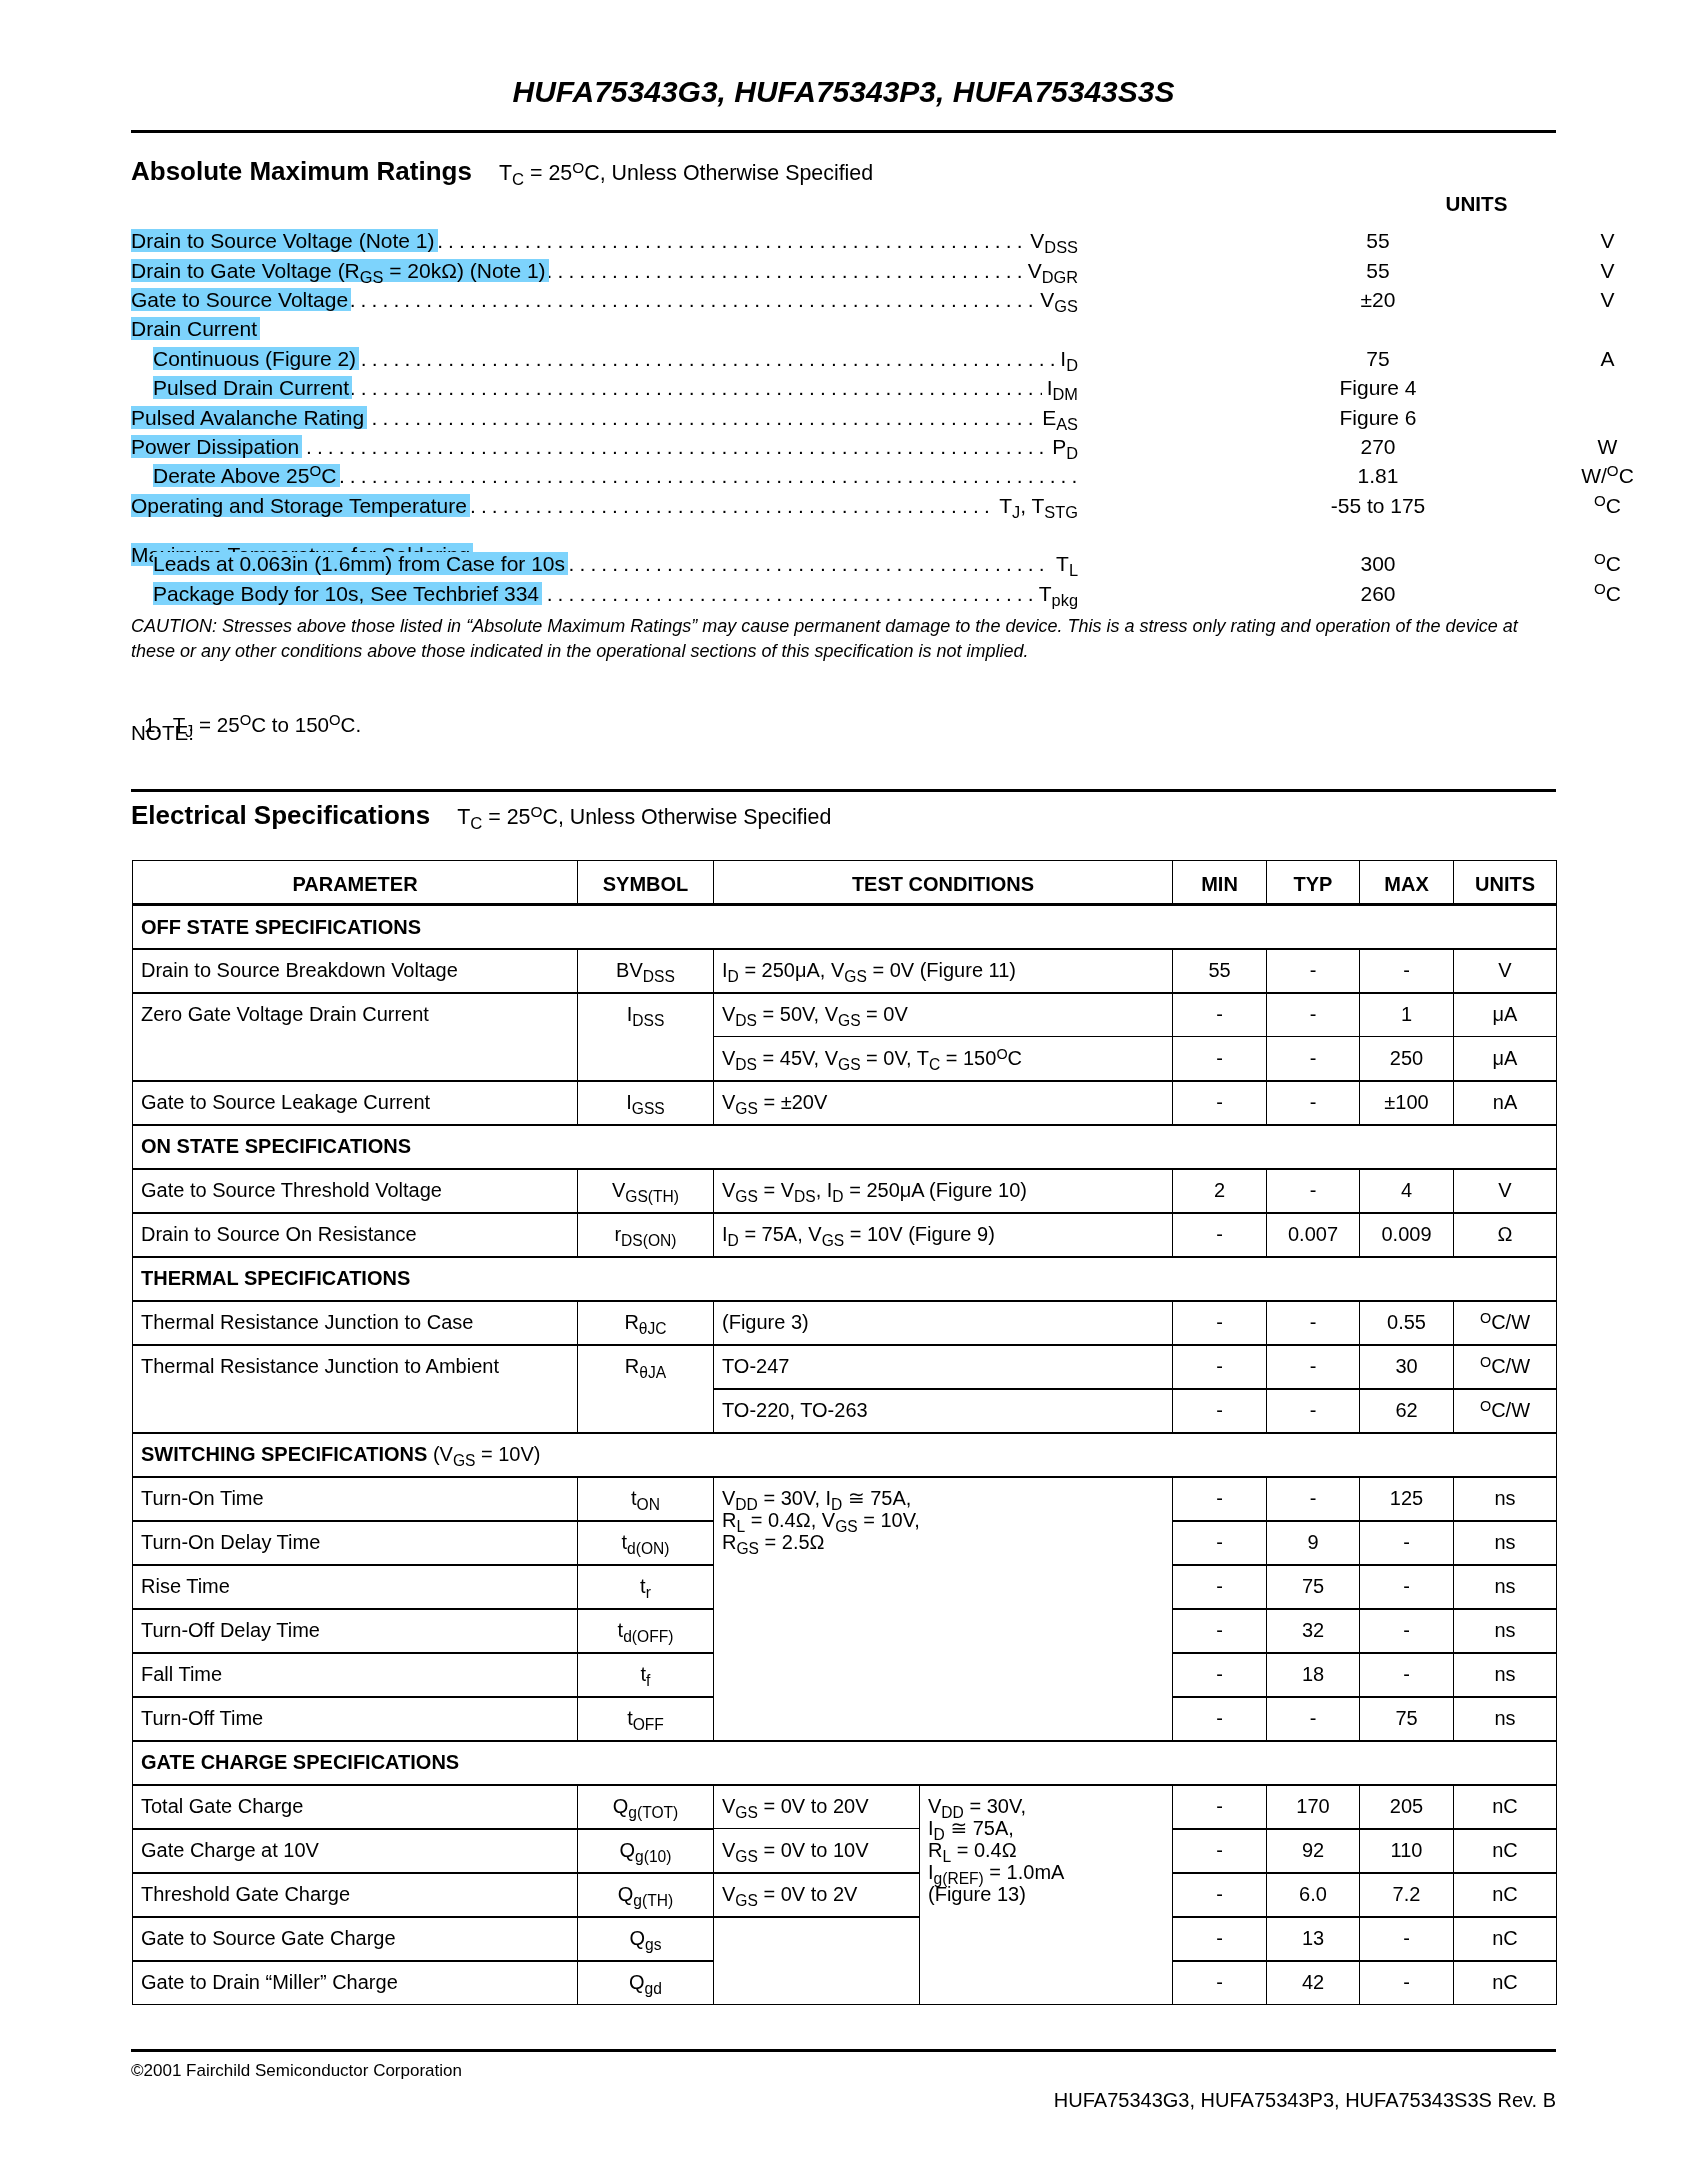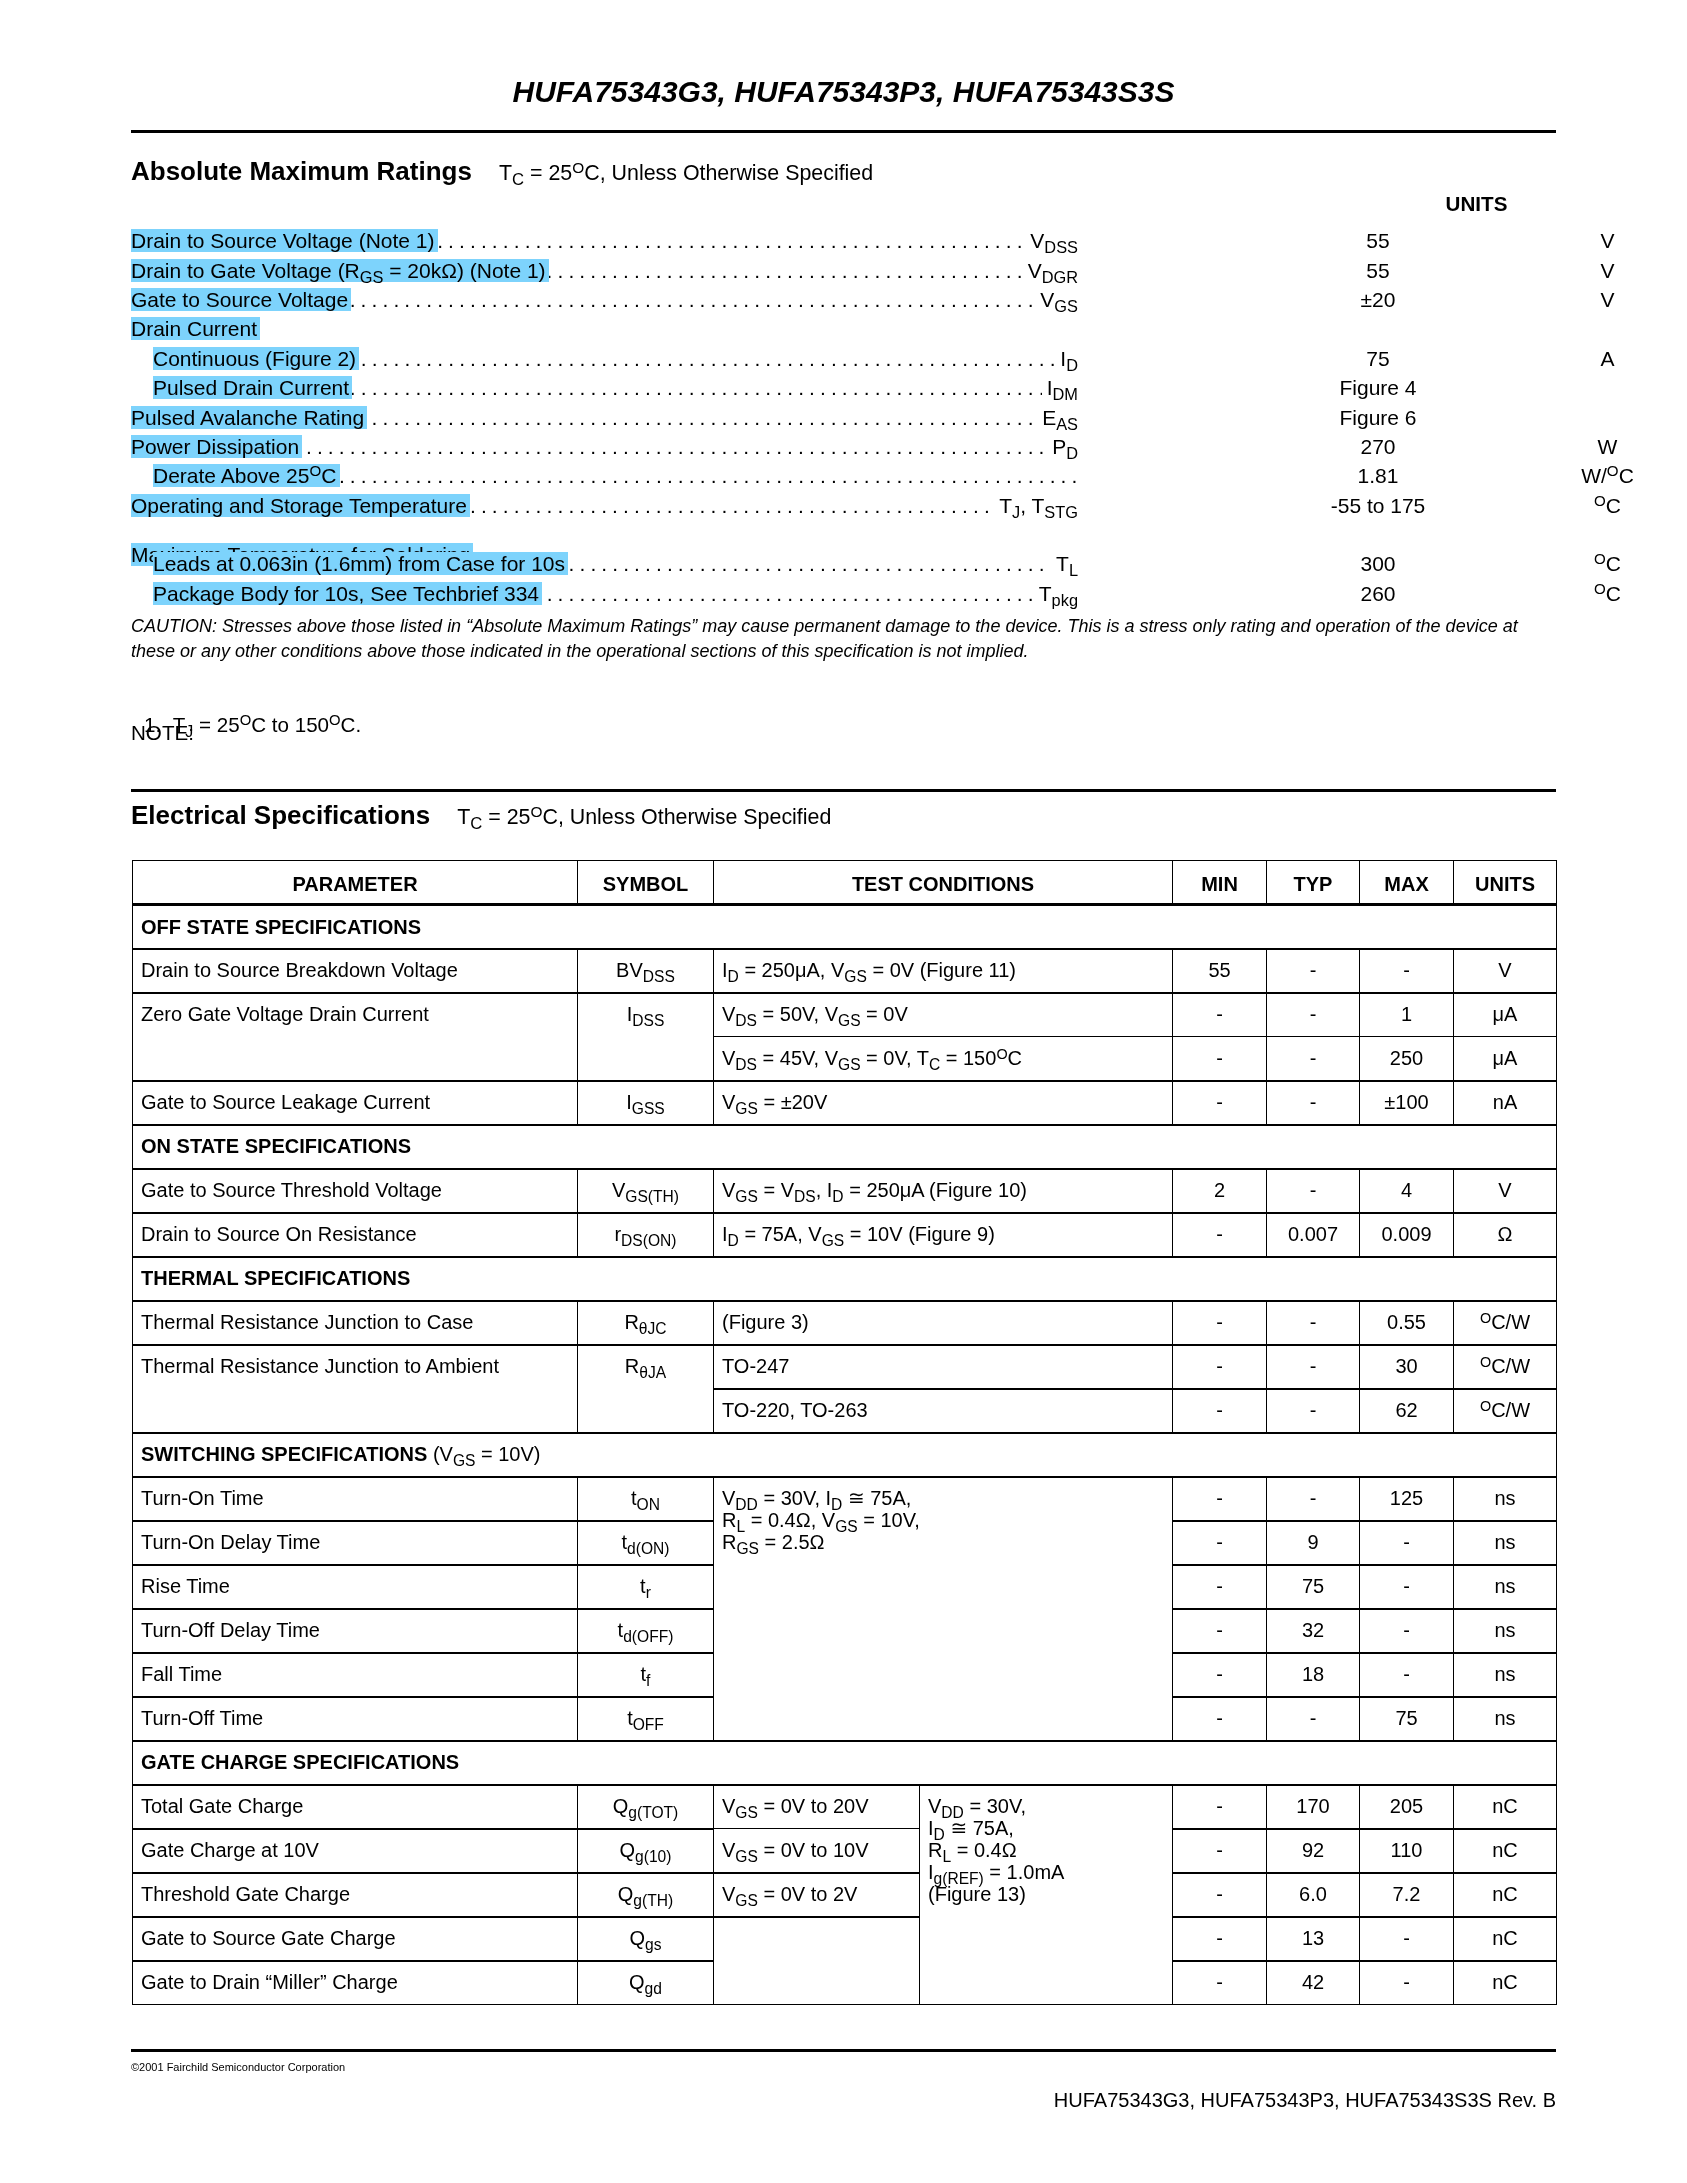--- a/index.html
+++ b/index.html
@@ -31,21 +31,21 @@
                font-size:20px; }
   table.spec td, table.spec th { border:1.2px solid #000; height:44px; padding:0 8px; box-sizing:border-box;
                vertical-align:top; line-height:22px; padding-top:9.5px; }
   table.spec th { font-weight:bold; text-align:center; vertical-align:middle; padding-top:4px; border-bottom:3.2px solid #000; }
   table.spec td.c { text-align:center; }
   table.spec tr.section td { font-weight:bold; border-top:2.4px solid #000; border-bottom:2.4px solid #000; }
   table.spec tr.section td .nb { font-weight:normal; }
   table.spec tr.main td { border-top:2.4px solid #000; }
   table.spec tr.sub td.tc, table.spec tr.sub td.c { border-top:1.2px solid #000; }
   .footer-rule { left:131px; width:1425px; top:2049px; height:3.2px; background:#000; }
-  .footer-l { left:131px; top:2061px; font-size:11px; }
+  .footer-l { left:131px; top:2061px; font-size:17px; }
   .footer-r { right:131px; top:2061px; font-size:20px;margin-top:28px; }
 </style>
 </head>
 <body>
 
 <div class="abs doc-title">HUFA75343G3, HUFA75343P3, HUFA75343S3S</div>
 <div class="abs rule" style="top:130px;"></div>
 
 <div class="abs sec-head" style="top:156px;">
   <span>Absolute Maximum Ratings</span><span class="sec-cond"><span>T</span><sub>C</sub><span> = 25</span><sup>O</sup><span>C, Unless Otherwise Specified</span></span>

